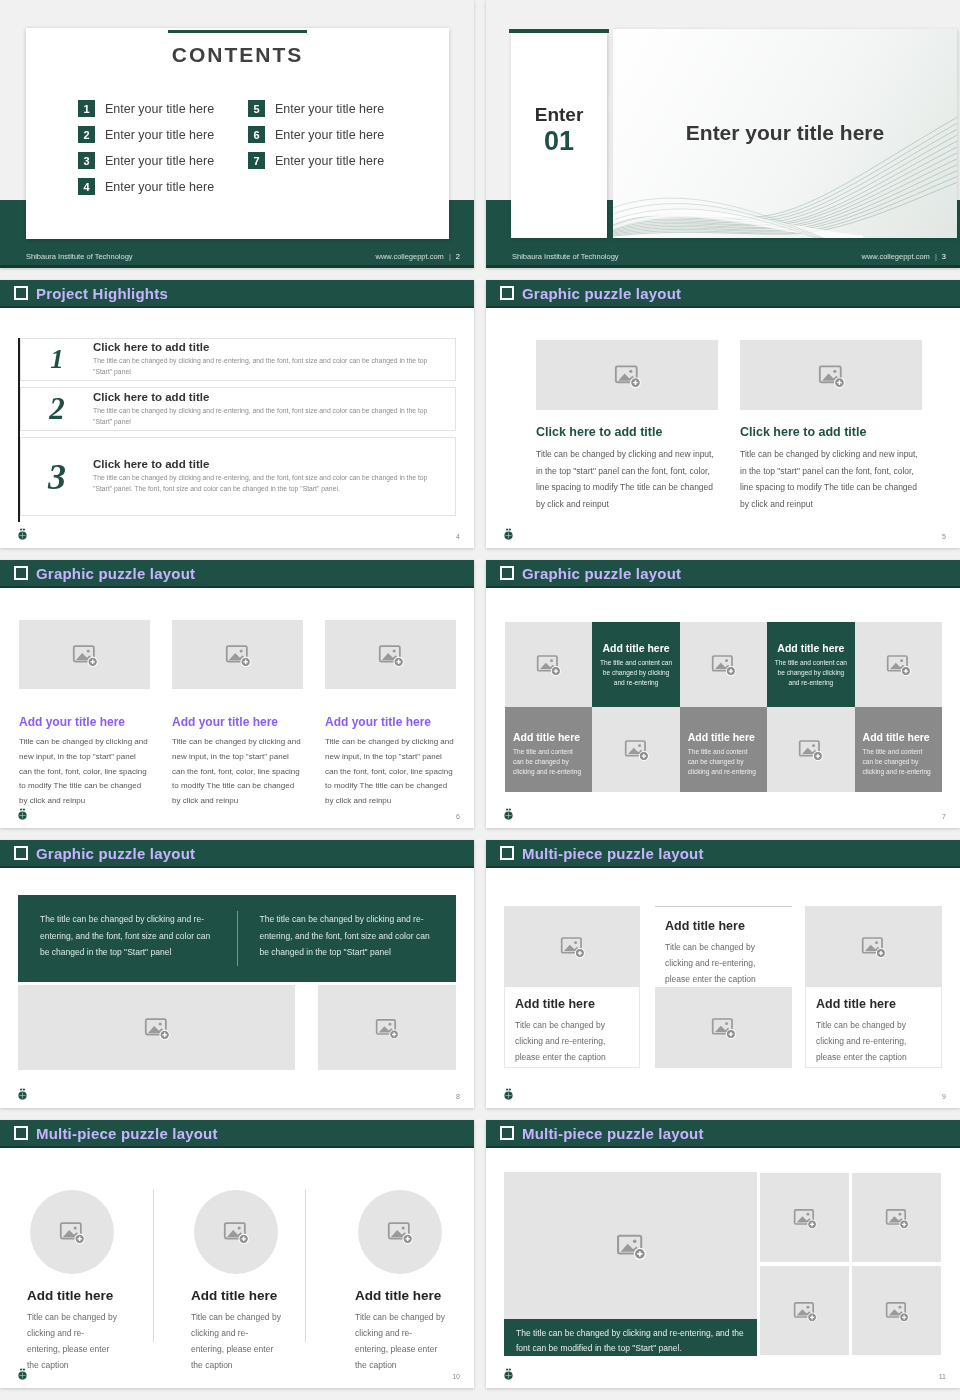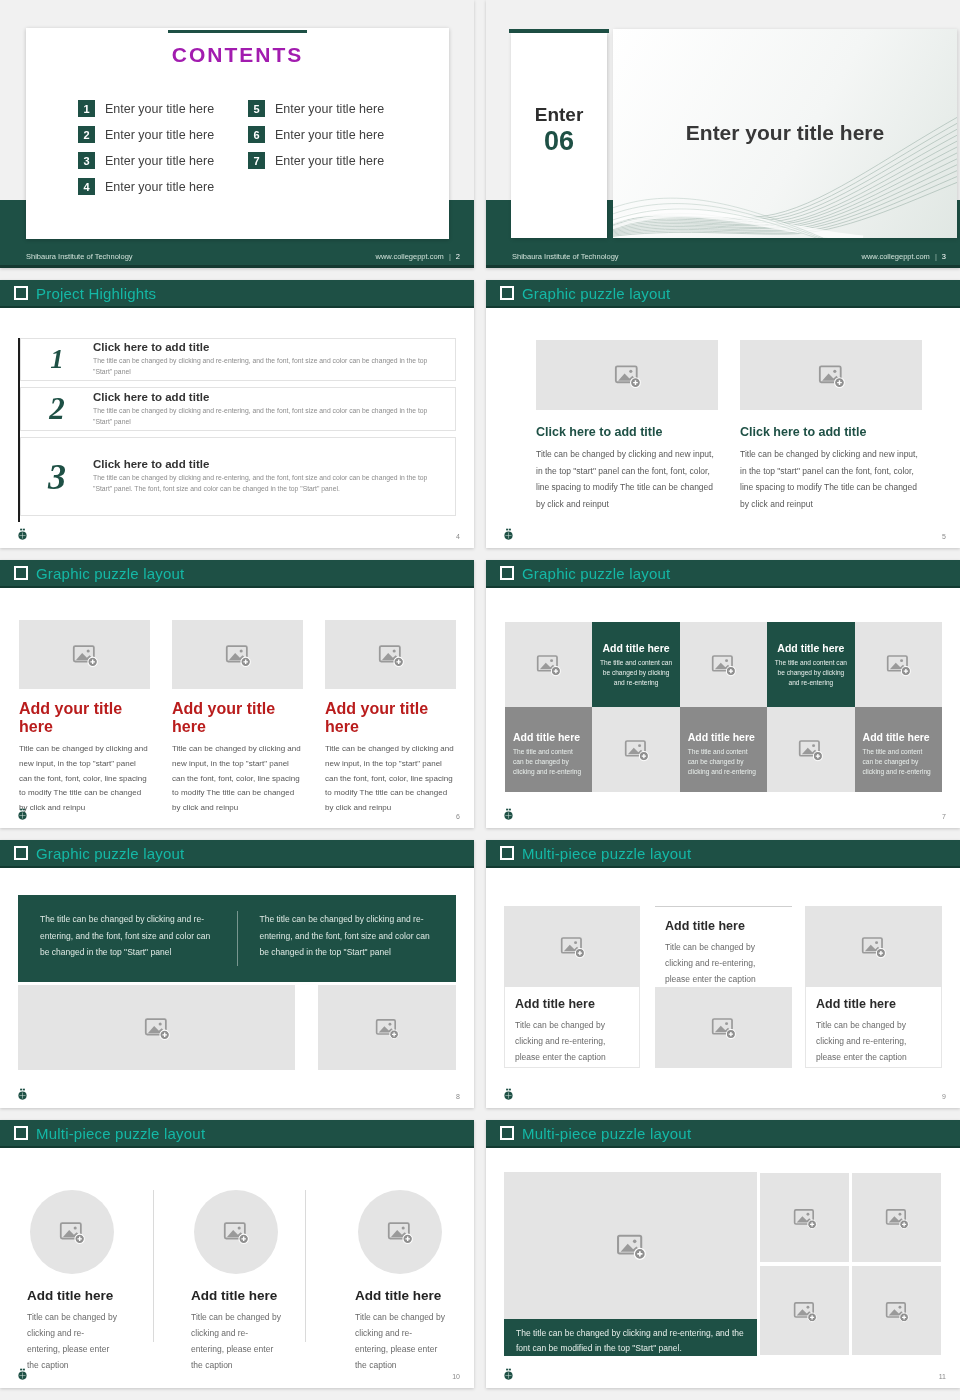--- a/index.html
+++ b/index.html
@@ -10,40 +10,40 @@
 
   
   .cover-band{position:absolute;left:0;right:0;bottom:0;height:68px;background:#1E5045;box-shadow:inset 0 -3px 0 rgba(0,0,0,.28);}
   .cover-foot{position:absolute;left:0;right:0;bottom:7px;display:flex;justify-content:space-between;padding:0 14px 0 26px;font-size:7.5px;color:#cfe0d8;}
   .cover-foot .pg{color:#fff;}
   .cover-foot .sep{margin:0 5px;color:#9fbcb1;}
 
   
   .c-card{position:absolute;left:26px;top:28px;width:423px;height:211px;background:#fff;box-shadow:0 1px 4px rgba(0,0,0,.22);}
   .c-line{position:absolute;top:2px;left:142px;width:139px;height:3px;background:#1E5045;}
-  .c-title{margin-top:15px;text-align:center;font-size:21px;font-weight:bold;letter-spacing:2px;color:#a21caf;}
+  .c-title{margin-top:15px;text-align:center;font-size:21px;font-weight:bold;letter-spacing:2px;color:#404040;}
   .c-col{position:absolute;top:72px;display:flex;flex-direction:column;gap:9px;}
   .c-col.l{left:52px;} .c-col.r{left:222px;}
   .c-item{display:flex;align-items:center;gap:10px;}
   .c-num{width:17px;height:17px;background:#1E5045;color:#fff;font-size:11px;font-weight:bold;display:flex;align-items:center;justify-content:center;}
   .c-label{font-size:12.5px;color:#3f3f3f;}
 
   
   .p-bar{position:absolute;left:23px;top:29px;width:100px;height:4px;background:#1E5045;}
   .p-panel{position:absolute;left:25px;top:33px;width:96px;height:205px;background:#fff;box-shadow:1px 1px 4px rgba(0,0,0,.18);display:flex;flex-direction:column;align-items:center;}
   .p-part{margin-top:72px;font-size:19px;font-weight:bold;color:#2e2e2e;line-height:1.1;}
   .p-num{font-size:27px;font-weight:bold;color:#1E5045;line-height:1.15;}
   .p-main{position:absolute;left:127px;top:29px;width:344px;height:209px;background:linear-gradient(120deg,#ffffff 0%,#f4f6f5 55%,#e0e7e3 100%);box-shadow:1px 1px 4px rgba(0,0,0,.15);overflow:hidden;}
   .p-title{position:absolute;top:92px;left:0;width:100%;text-align:center;font-size:21px;font-weight:bold;color:#383838;}
   .wave{position:absolute;right:0;bottom:-4px;width:344px;height:130px;}
 
   
   .s-hdr{height:28px;background:#1E5045;border-bottom:2px solid #123a31;display:flex;align-items:center;padding-left:14px;box-sizing:border-box;}
   .hdr-sq{width:10px;height:10px;border:2px solid #fff;margin-right:8px;flex:none;}
-  .hdr-title{color:#14b8a6;font-size:15px;font-weight:normal;letter-spacing:.2px;}
+  .hdr-title{color:#c4b5fd;font-size:15px;font-weight:bold;letter-spacing:.2px;}
   .s-body{position:absolute;left:0;right:0;top:30px;bottom:0;}
   .logo{position:absolute;left:16px;bottom:6px;width:13px;height:15px;}
   .pageno{position:absolute;right:14px;bottom:8px;font-size:7px;color:#8a8a8a;}
 
   .ph{display:block;}
   .ph-box{background:#e4e4e4;display:flex;align-items:center;justify-content:center;}
 
   
   .hl-wrap{position:absolute;left:18px;right:18px;top:28px;border-left:2px solid #1d1d1d;}
   .hl-box{border:1px solid #e2e2e2;background:#fff;display:flex;align-items:center;margin-bottom:6px;}
@@ -58,21 +58,21 @@
   .g2-col{position:absolute;top:30px;width:182px;}
   .g2-col.a{left:50px;} .g2-col.b{left:254px;}
   .g2-img{height:70px;}
   .g2-title{margin-top:15px;font-size:12.5px;font-weight:bold;color:#1E5045;}
   .g2-body{margin-top:7px;font-size:8.5px;color:#585858;line-height:1.95;}
 
   
   .g3-col{position:absolute;top:30px;width:131px;}
   .g3-col.a{left:19px;} .g3-col.b{left:172px;} .g3-col.c{left:325px;}
   .g3-img{height:69px;}
-  .g3-title{margin-top:11px;font-size:16px;font-weight:bold;color:#b91c1c;}
+  .g3-title{margin-top:26px;font-size:12px;font-weight:bold;color:#8b5cf6;}
   .g3-body{margin-top:6px;font-size:8px;color:#585858;line-height:1.85;}
 
   
   .grid-wrap{position:absolute;left:19px;top:32px;display:grid;grid-template-columns:repeat(5,87.4px);grid-auto-rows:85px;}
   .tile{box-sizing:border-box;}
   .t-img{background:#e4e4e4;display:flex;align-items:center;justify-content:center;}
   .t-green{background:#1E5045;color:#fff;text-align:center;padding:20px 7px 0;}
   .t-gray{background:#8A8A8A;color:#fff;text-align:left;padding:24px 8px 0;}
   .t-title{font-size:10.5px;font-weight:bold;margin-bottom:4px;}
   .t-body{font-size:6.6px;line-height:1.55;color:#e9efec;}
@@ -203,21 +203,21 @@
           <path d="M-6 98 C60 72 130 92 210 126"></path>
           <path d="M-6 104 C62 78 132 96 212 128"></path>
           <path d="M-6 110 C64 84 134 100 214 130"></path>
         </g>
       </svg>
       <div class="p-title">Enter your title here</div>
     </div>
     <div class="p-bar"></div>
     <div class="p-panel">
       <div class="p-part">Enter</div>
-      <div class="p-num">06</div>
+      <div class="p-num">01</div>
     </div>
     <div class="cover-foot">
       <span>Shibaura Institute of Technology</span>
       <span><span>www.collegeppt.com</span><span class="sep">|</span><span class="pg">3</span></span>
     </div>
   </div>
 
   <div class="slide">
     <div class="s-hdr">
         <span class="hdr-sq"></span>

